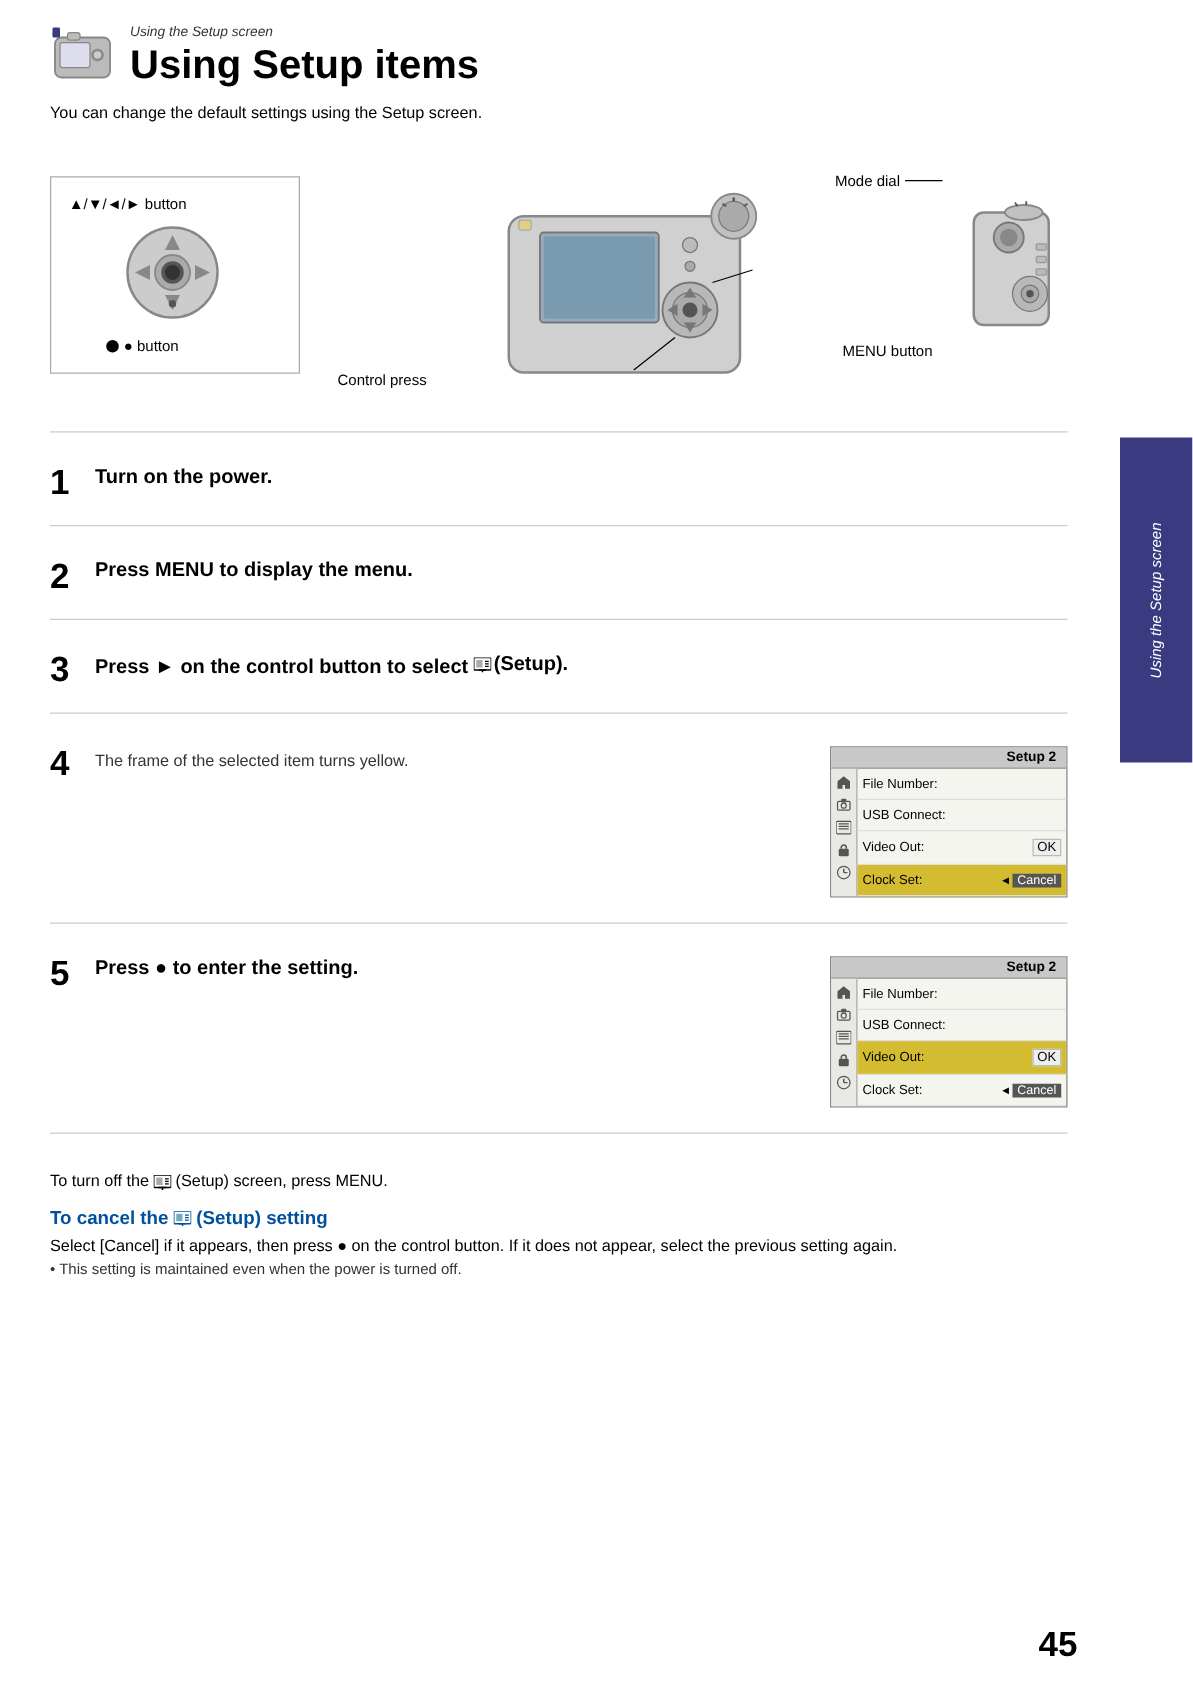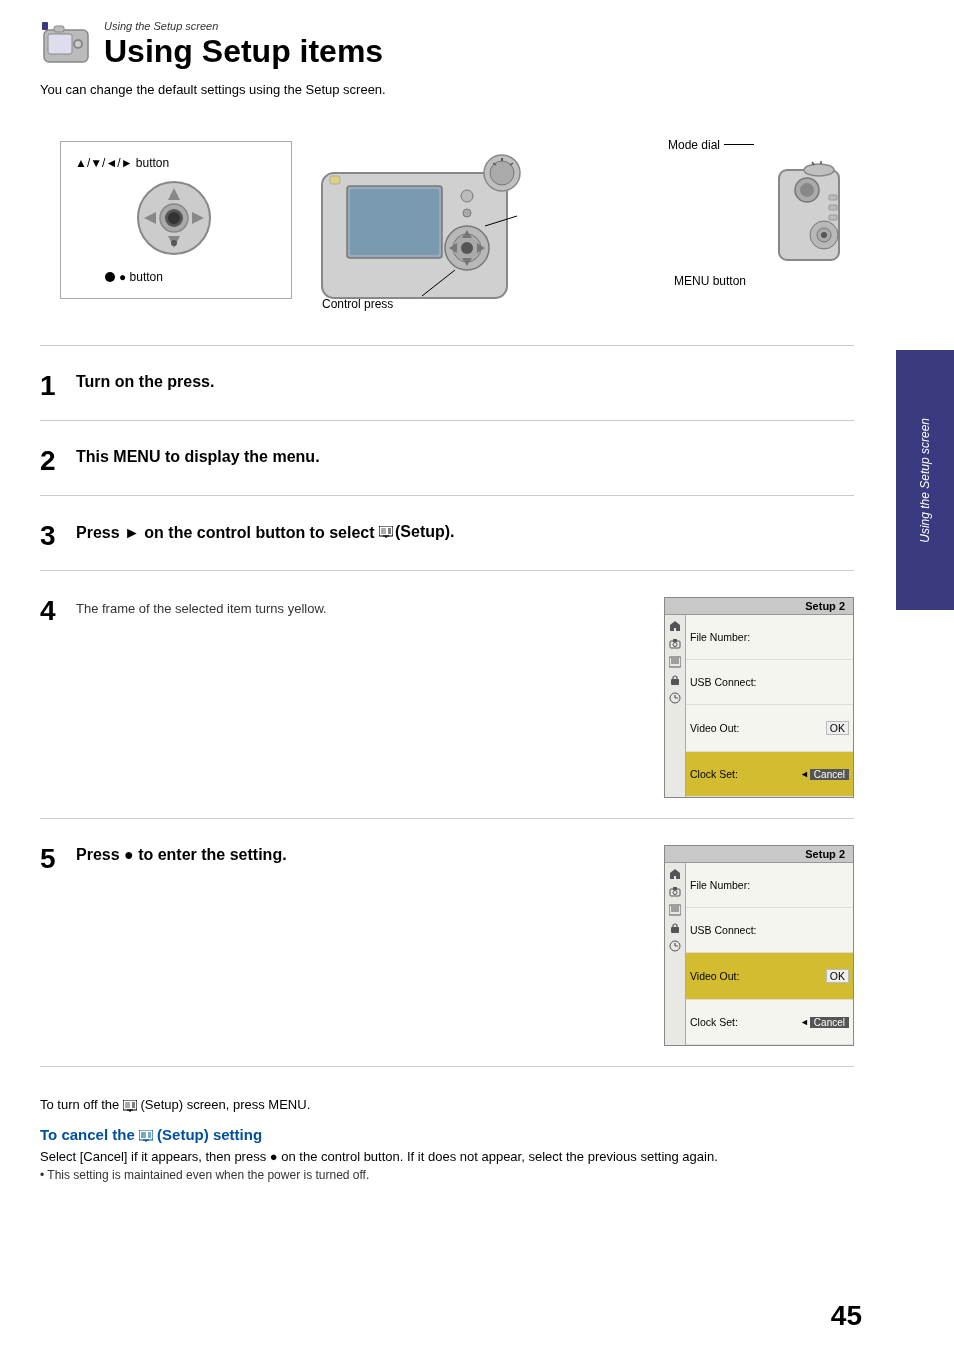--- a/index.html
+++ b/index.html
@@ -59,22 +59,21 @@
       justify-content: space-between;
       margin-bottom: 20px;
       min-height: 210px;
     }
     .diagram-left {
       border: 1.5px solid #aaa;
       padding: 14px 18px 14px 14px;
       display: flex;
       flex-direction: column;
       align-items: flex-start;
-      width: 232px;
-      margin-left: 20px;
+      width: 200px;
     }
     .diagram-left-label {
       font-size: 12px;
       margin-bottom: 8px;
     }
     .control-wheel {
       width: 80px;
       height: 80px;
       margin: 0 auto 8px auto;
       display: block;
@@ -167,21 +166,21 @@
       font-size: 9px;
     }
     .setup-rows-col {
       flex: 1;
       display: flex;
       flex-direction: column;
     }
     .setup-row {
       display: flex;
       align-items: center;
-      padding: 16px 4px;
+      padding: 6px 4px;
       border-bottom: 1px solid #ddd;
       min-height: 18px;
     }
     .setup-row-label {
       flex: 1;
       font-size: 10.5px;
     }
     .setup-row-value {
       font-size: 10.5px;
       background: #eee;
@@ -319,21 +318,21 @@
         <circle cx="40" cy="40" r="6" fill="#333"></circle>
 
         <circle cx="40" cy="65" r="3" fill="#555"></circle>
       </svg>
       <div class="bullet-button-label">
         <span class="bullet-circle"></span>
         <span>● button</span>
       </div>
     </div>
 
-    <div style="flex:1; position:relative; display:flex; justify-content:flex-start; align-items:center; min-height:180px;">
+    <div style="flex:1; position:relative; display:flex; justify-content:center; align-items:center; min-height:180px;">
 
       <div style="position:absolute; top:10px; right:10px; font-size:12px; display:flex; align-items:center; gap:4px;">
         <span>Mode dial</span>
         <span style="width:30px; height:1px; background:#000; display:inline-block;"></span>
       </div>
 
       <svg width="250" height="165" viewBox="0 0 250 165" style="margin-top:20px;">
 
         <rect x="30" y="25" width="185" height="125" rx="12" fill="#d0d0d0" stroke="#888" stroke-width="2"></rect>
 
@@ -394,32 +393,32 @@
       </svg>
     </div>
   </div>
 
   <hr class="step-separator">
 
   <div class="step">
     <div class="step-number">1</div>
     <div class="step-content">
       <div class="step-instruction">
-        <span>Turn on the press.</span>
+        <span>Turn on the power.</span>
       </div>
     </div>
   </div>
 
   <hr class="step-separator">
 
   <div class="step">
     <div class="step-number">2</div>
     <div class="step-content">
       <div class="step-instruction">
-        <span>This MENU to display the menu.</span>
+        <span>Press MENU to display the menu.</span>
       </div>
     </div>
   </div>
 
   <hr class="step-separator">
 
   <div class="step">
     <div class="step-number">3</div>
     <div class="step-content">
       <div class="step-instruction">

